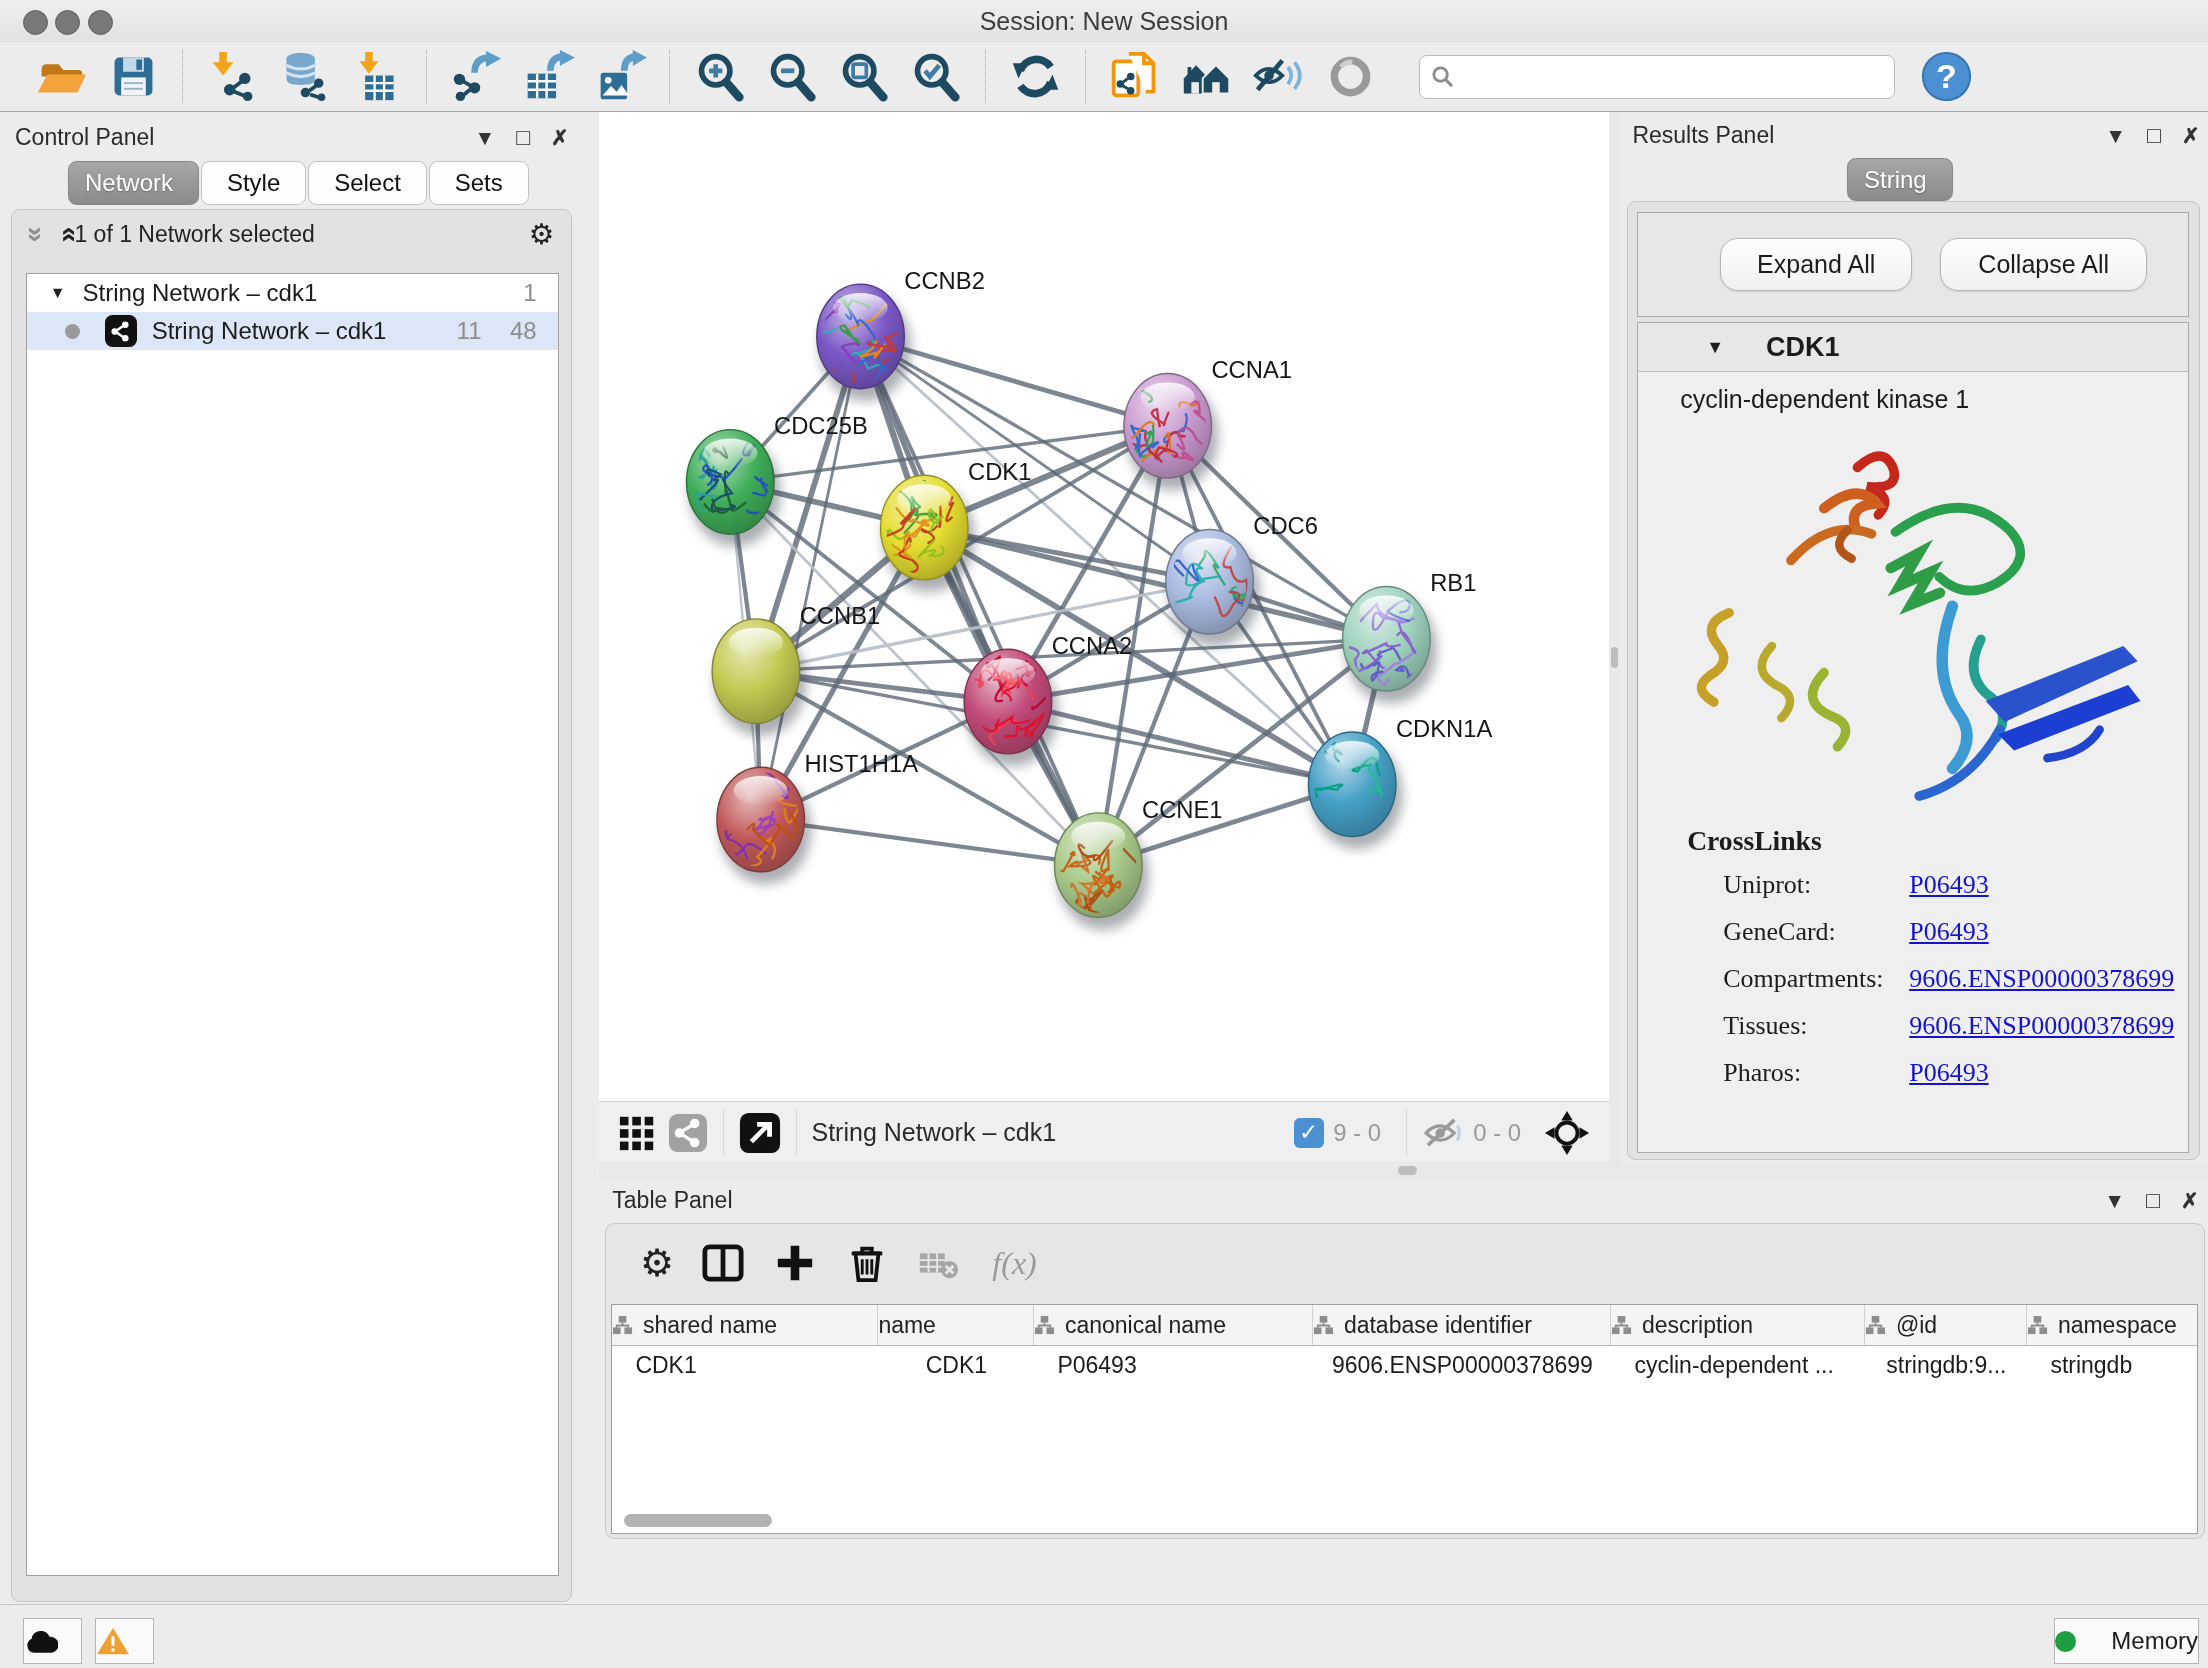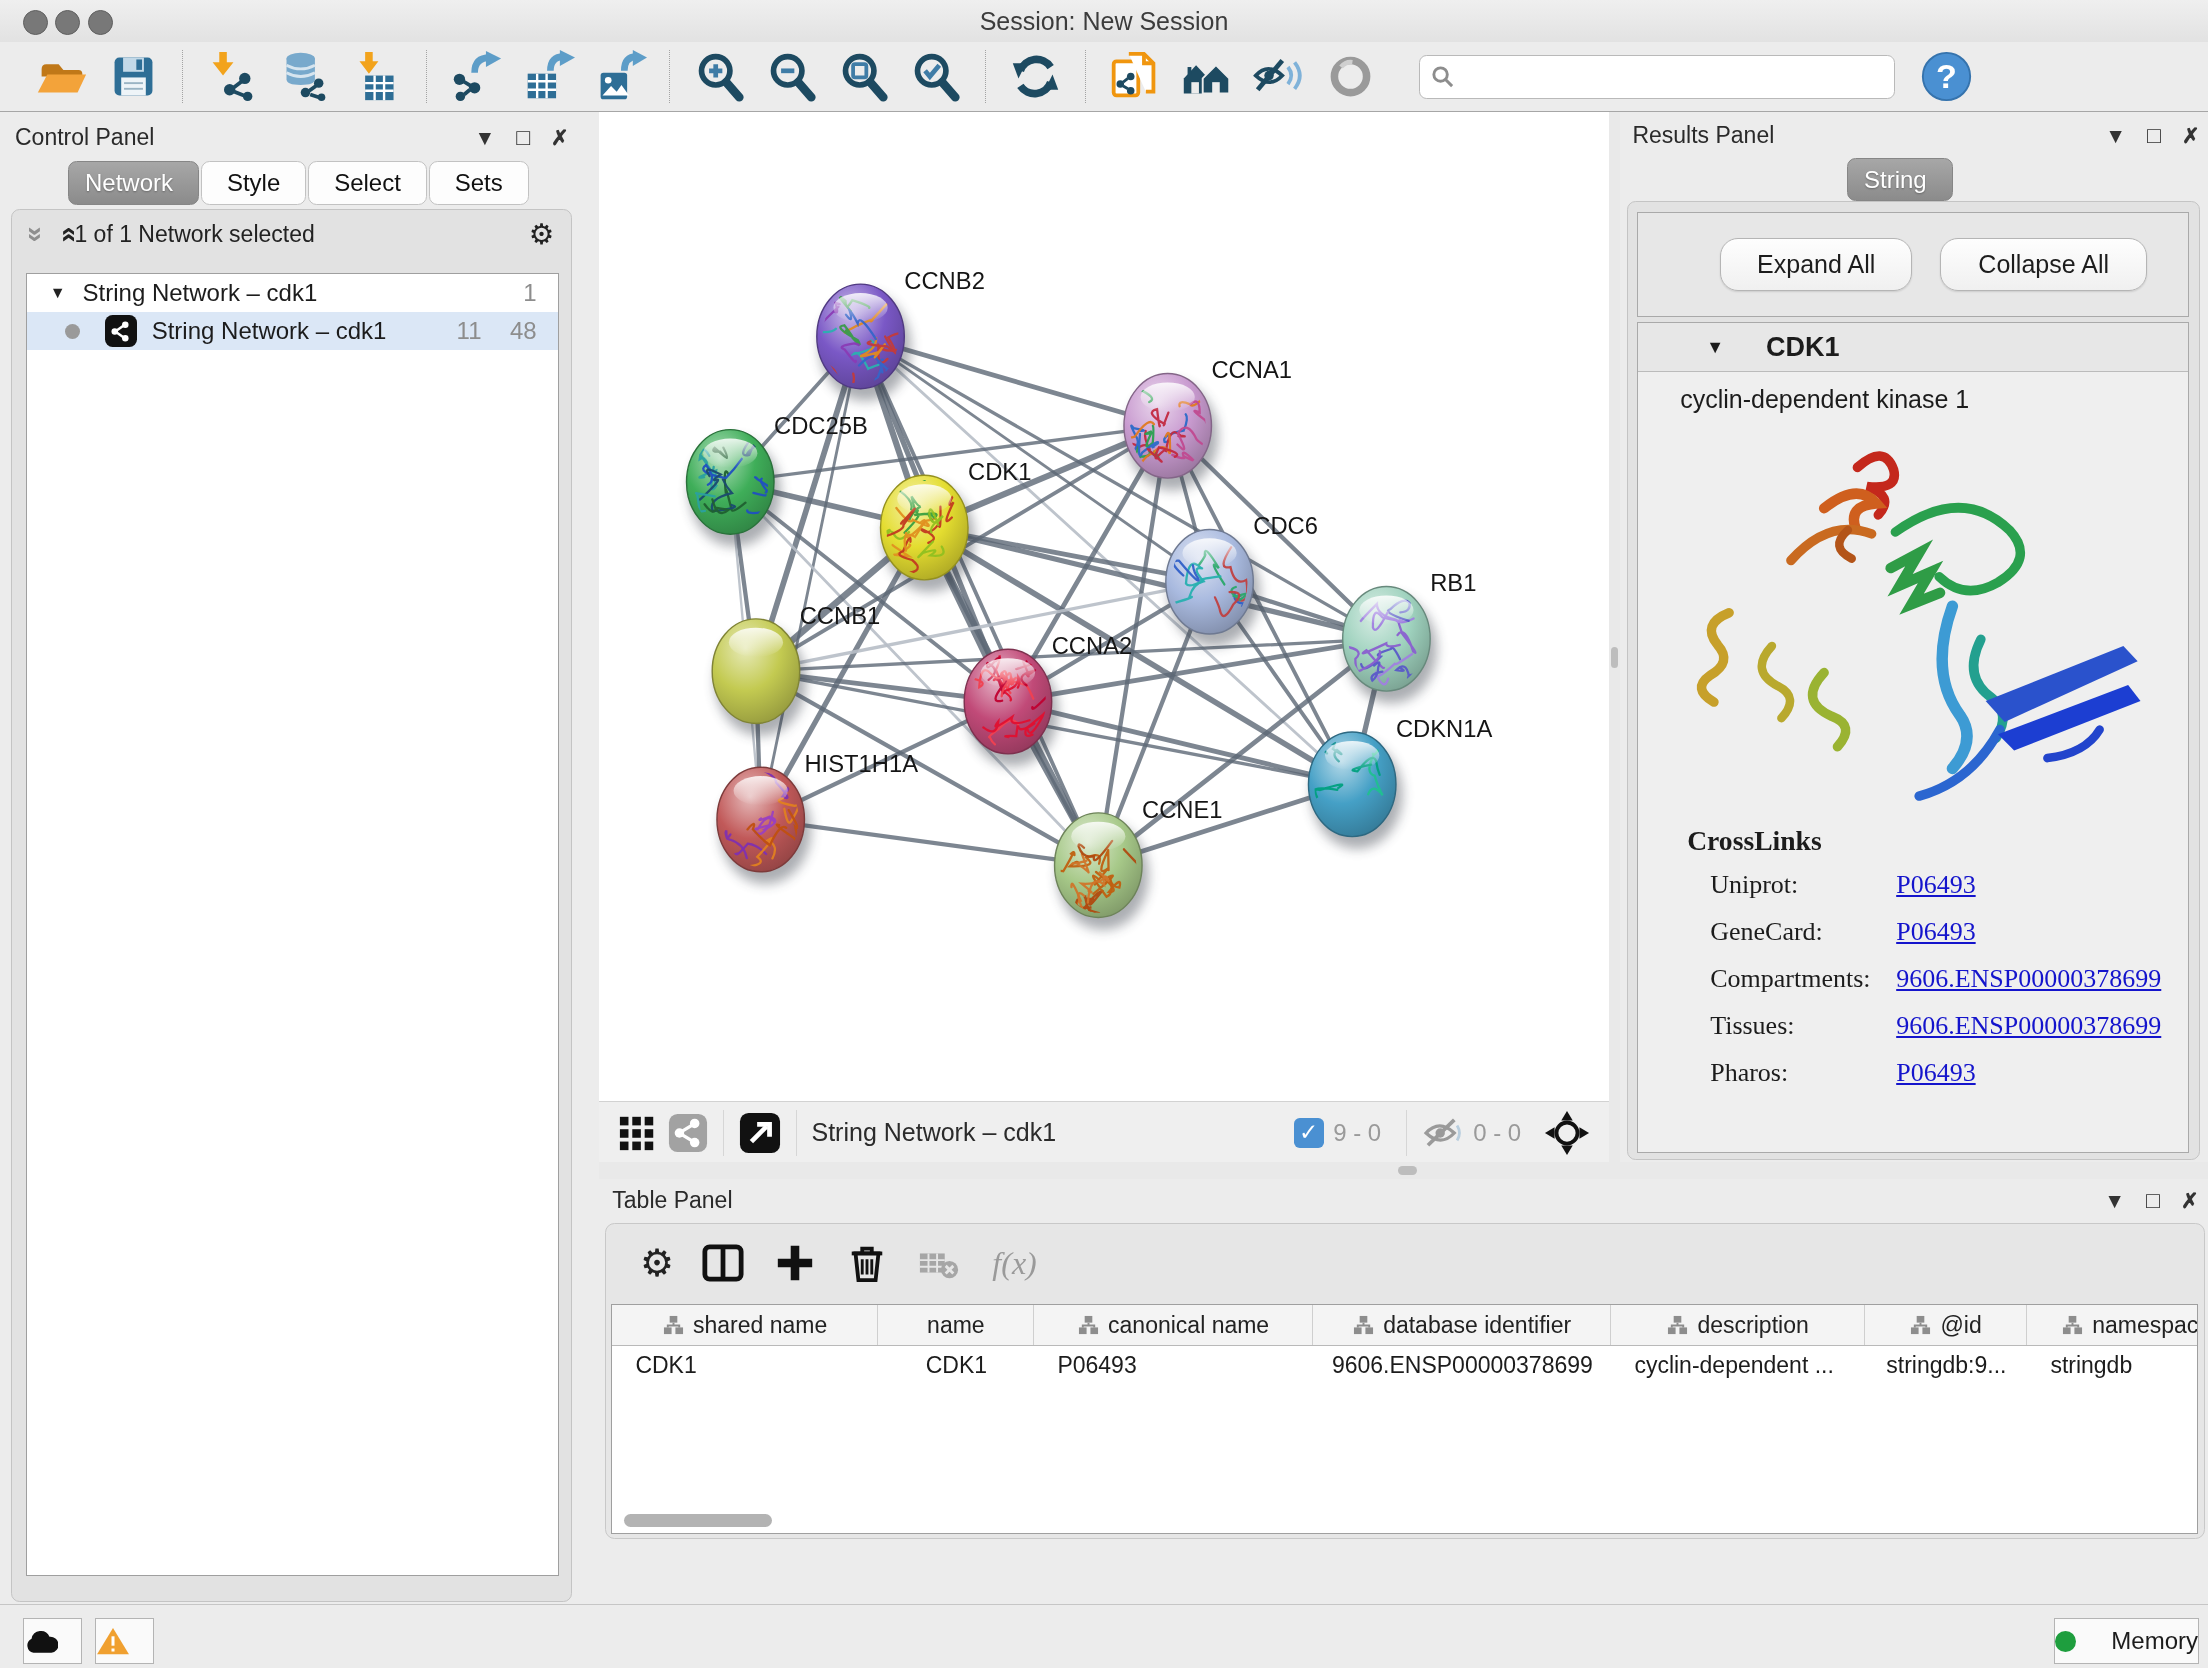--- a/index.html
+++ b/index.html
@@ -82,34 +82,34 @@
   #cdk1-box{position:absolute;left:9.5px;top:120px;width:550px;height:829px;background:#efefef;
       border:1px solid #a9a9a9;}
   #cdk1-head{height:48px;background:#e7e7e7;border-bottom:1px solid #bbb;display:flex;align-items:center;}
   #cdk1-head .caret{font-size:18px;margin:0 42px 0 68px;cursor:pointer;}
   #cdk1-head .gene{font-size:27px;font-weight:bold;}
   #gene-desc{font-size:25px;margin:13.3px 0 0 42px;}
   #ribbon{position:absolute;left:9.5px;top:95px;}
   #crosslinks{position:absolute;left:49px;top:502px;font-family:"Liberation Serif",serif;}
   #crosslinks h3{font-size:27.6px;margin:0 0 13.3px 0;}
   .cl-row{display:flex;font-size:26px;margin-bottom:17px;}
-  .cl-row .lab{width:186px;margin-left:23px;}
+  .cl-row .lab{width:186px;margin-left:36px;}
   .cl-row a{color:#1414cc;text-decoration:underline;cursor:pointer;}
   
   #table-panel{left:599px;top:1179px;width:1609px;height:424px;}
   #tp-head{margin:5.7px 9.5px 0 13.3px;}
   #tp-box{position:absolute;left:5.7px;top:44px;width:1598px;height:314px;background:#e6e6e6;
       border:1px solid #c8c8c8;border-radius:9.5px;}
   #tp-toolbar{height:78px;display:flex;align-items:center;padding-left:21px;}
   .tpi{width:42px;height:42px;margin:0 15px;cursor:pointer;}
   #fx{font-family:"Liberation Serif",serif;font-style:italic;font-size:32px;color:#9a9a9a;margin-left:17px;}
   #tbl{position:absolute;left:5.7px;top:80px;width:1585px;height:228px;background:#fff;
       border:1.9px solid #9f9f9f;overflow:hidden;}
   #tbl-hdr{display:flex;height:40px;background:#f4f4f4;border-bottom:1.9px solid #b9b9b9;}
-  .th{display:flex;align-items:center;justify-content:center;gap:9.5px;font-size:23px;color:#222;
+  .th{display:flex;align-items:center;justify-content:flex-start;gap:9.5px;font-size:23px;color:#222;
       border-right:1px solid #cfcfcf;box-sizing:border-box;flex:none;cursor:pointer;}
   #tbl-row{display:flex;height:38px;align-items:center;font-size:23px;}
   .td{flex:none;box-sizing:border-box;overflow:hidden;white-space:nowrap;cursor:text;}
   #tbl-scroll{position:absolute;left:11.4px;bottom:5.7px;width:148px;height:13.3px;border-radius:6.7px;
       background:#b3b3b3;cursor:pointer;}
   #tp-tabs{position:absolute;left:527px;top:373px;}
   
   #statusbar{left:0;top:1604px;width:2208px;height:65px;background:#ececec;border-top:1.9px solid #c6c6c6;}
   .sb-btn{position:absolute;top:13.3px;height:44px;background:#fafafa;border:1.9px solid #b4b4b4;
       display:flex;align-items:center;justify-content:space-between;cursor:pointer;}

